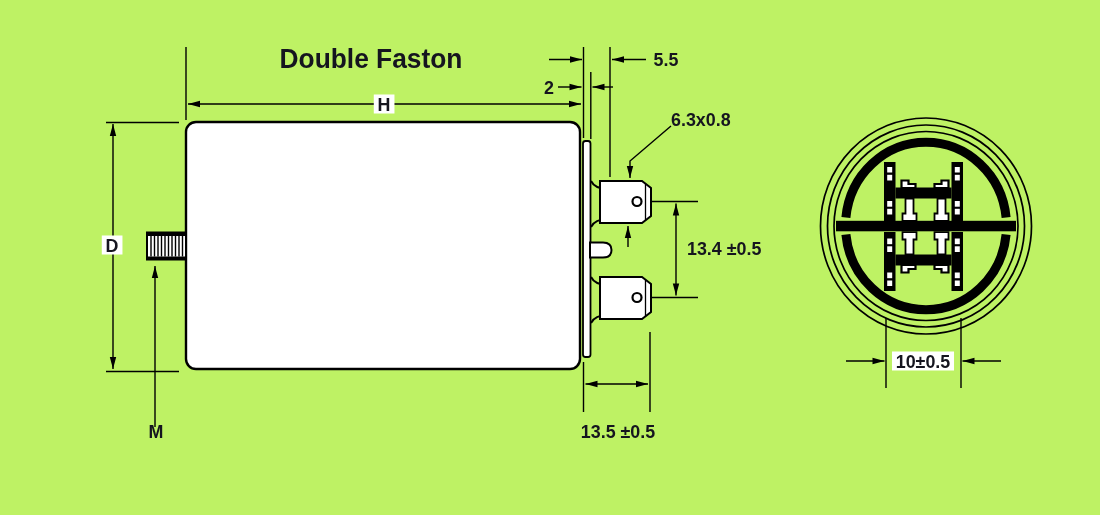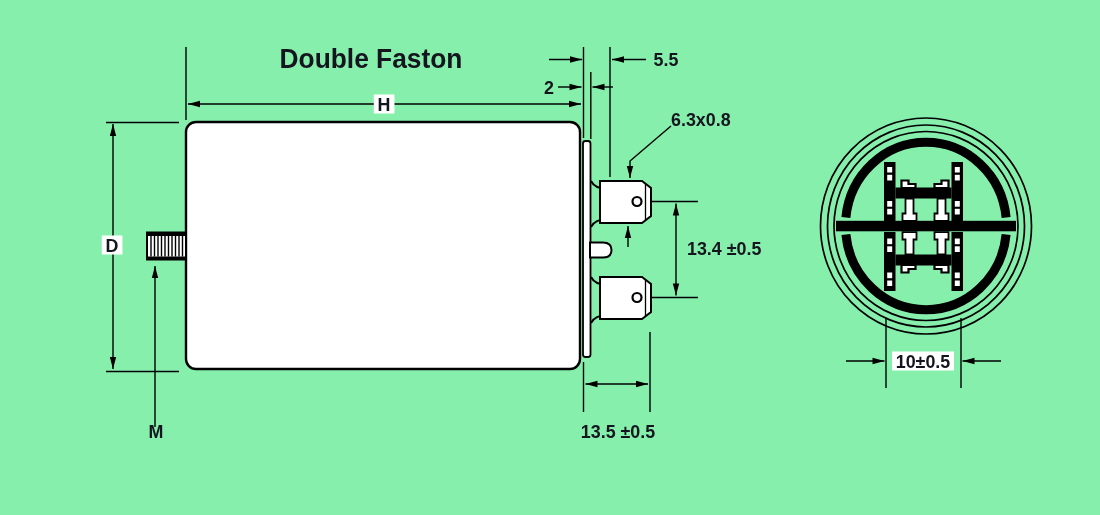--- a/index.html
+++ b/index.html
@@ -1,16 +1,16 @@
 <!DOCTYPE html>
 <html><head>
 <meta charset="utf-8">
 <style>
   html,body{margin:0;padding:0;background:#fff;}
-  #canvas{position:relative;width:1100px;height:515px;background:#86efac;overflow:hidden;
+  #canvas{position:relative;width:1100px;height:515px;background:#bef264;overflow:hidden;
           font-family:"Liberation Sans", sans-serif;}
   #drawing-svg{position:absolute;left:0;top:0;}
   .lbl{position:absolute;color:#15151f;font-weight:bold;font-size:19px;line-height:1;
        white-space:nowrap;transform:translate(-50%,-50%) scaleX(0.94);}
   .lbl.left{transform:translate(0,-50%) scaleX(0.94);transform-origin:left center;}
   .lbl.bg{background:#ffffff;padding:0 4px;}
   .title{position:absolute;color:#15151f;font-weight:bold;font-size:28px;line-height:1;
          white-space:nowrap;transform:translate(-50%,-50%) scaleX(0.94);letter-spacing:0px;}
 </style>
 </head>

